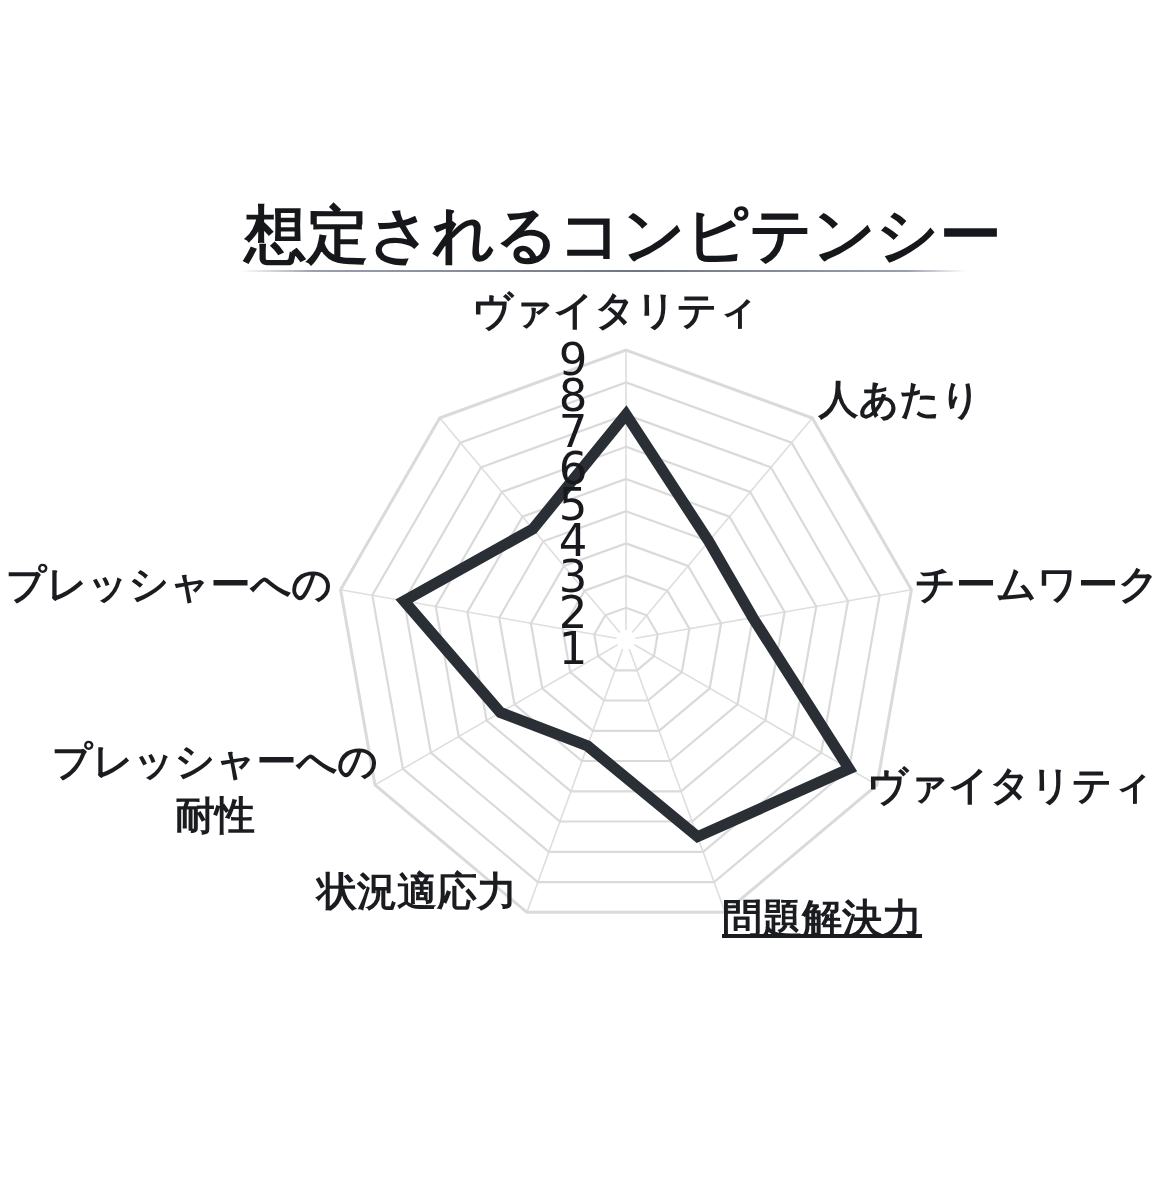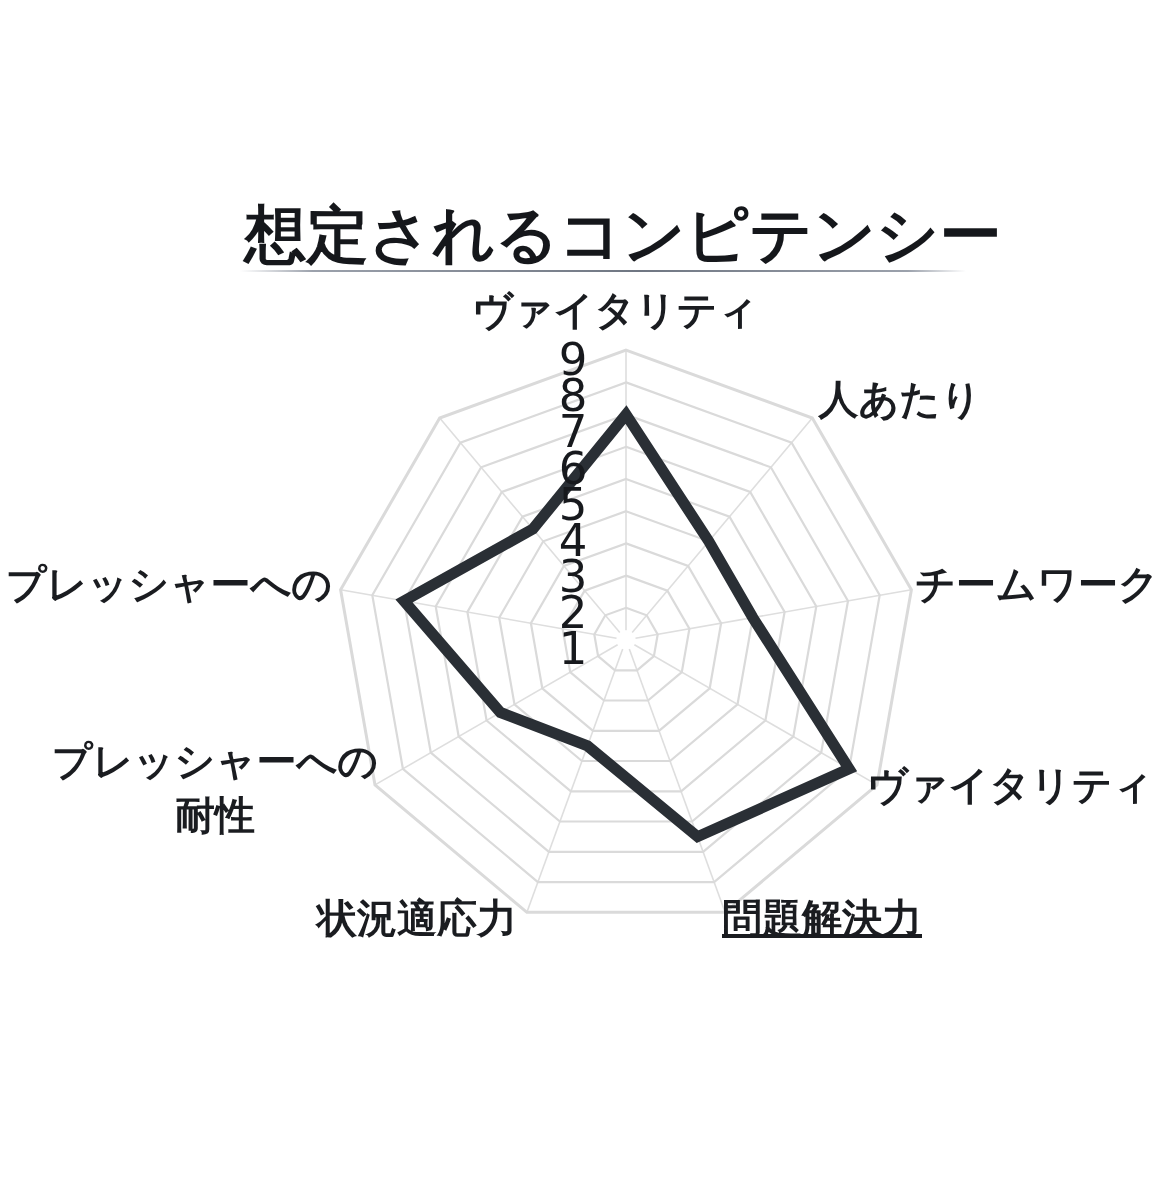--- a/index.html
+++ b/index.html
@@ -103,21 +103,21 @@
   <div class="axis-label" style="left:615px; top:311px;">ヴァイタリティ</div>
 
   <div class="axis-label" style="left:900px; top:400px;">人あたり</div>
 
   <div class="axis-label" style="left:1037px; top:585px;">チームワーク</div>
 
   <div class="axis-label" style="left:1010px; top:786px;">ヴァイタリティ</div>
 
   <div class="axis-label" style="left:822px; top:919px;text-decoration:underline;">問題解決力</div>
 
-  <div class="axis-label" style="left:417px; top:919px;text-align:center;">状況適応力</div>
+  <div class="axis-label" style="left:417px; top:892px;text-align:center;">状況適応力</div>
 
   <div class="axis-label" style="left:215px; top:789px;">
     <span>プレッシャーへの</span><br>
     <span>耐性</span>
   </div>
 
   <div class="axis-label" style="left:169px; top:585px;">プレッシャーへの</div>
 
 
 </div>

